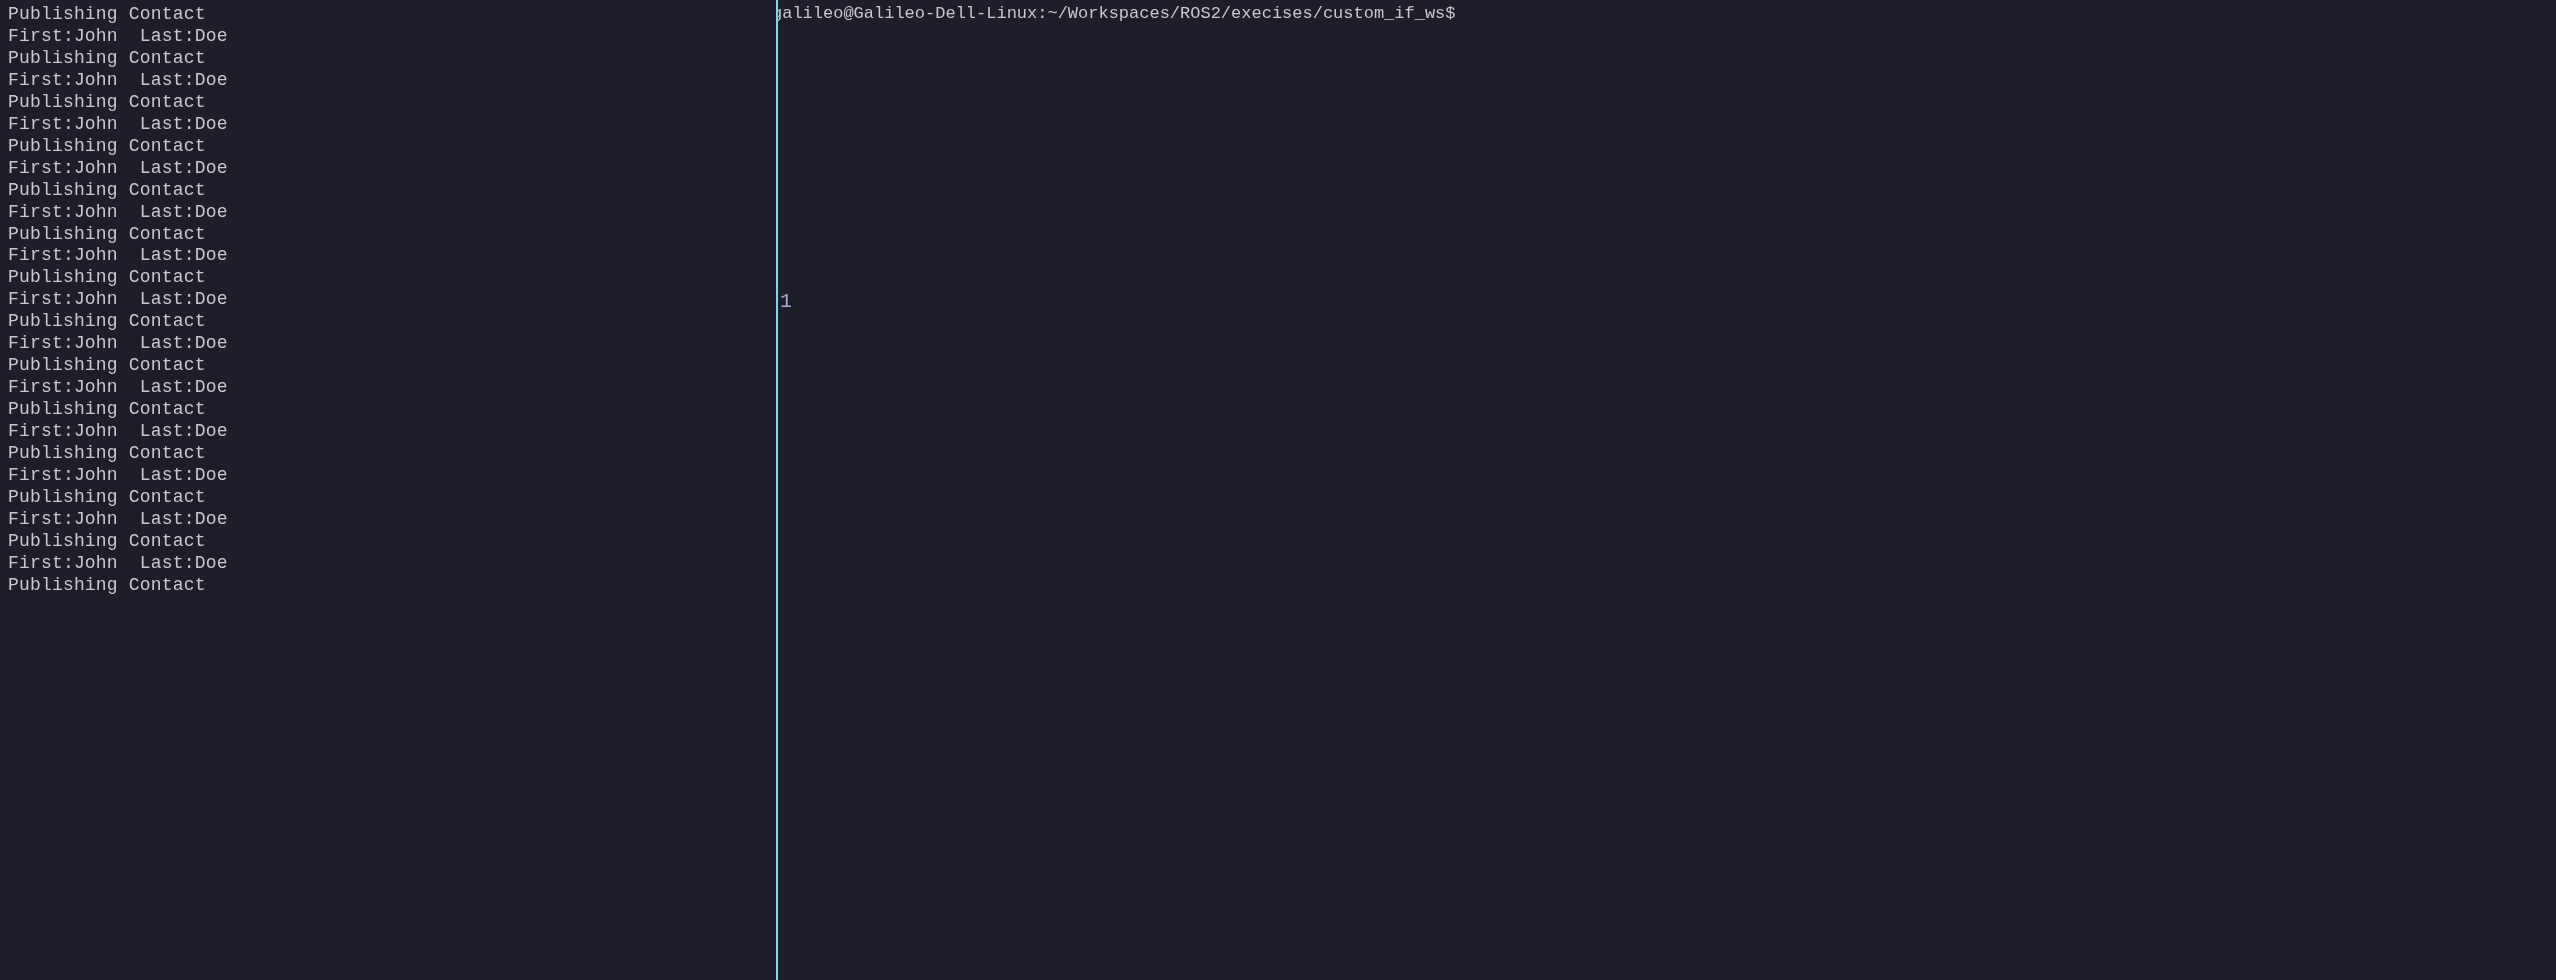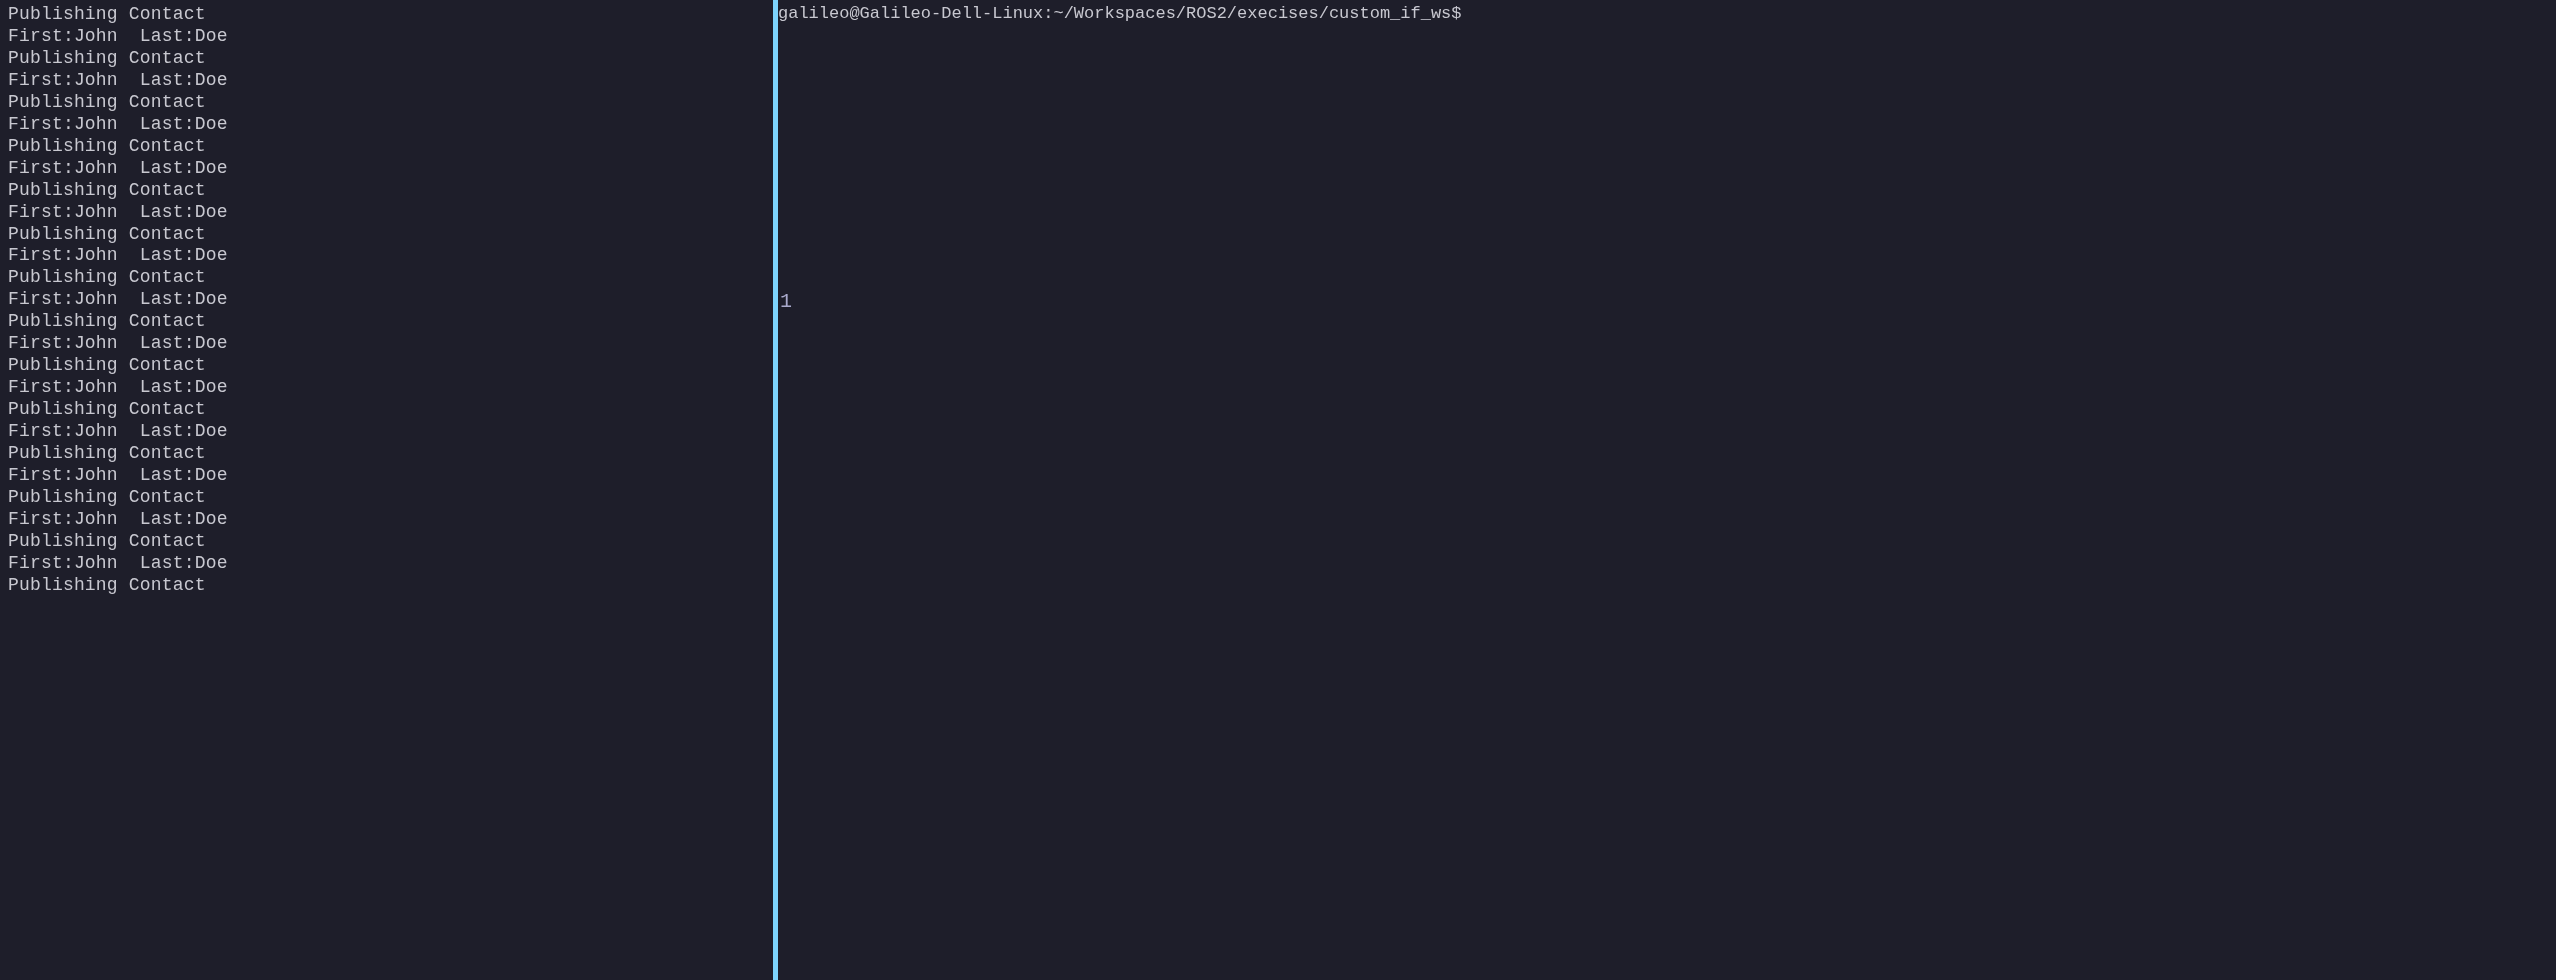--- a/index.html
+++ b/index.html
@@ -19,21 +19,21 @@
       display: flex;
       flex-direction: row;
     }
 
     #left-terminal {
       width: 778px;
       height: 980px;
       background-color: #1e1e2a;
       padding: 4px 8px;
       overflow: hidden;
-      border-right: 5px solid #7dd3fc;
+      border-right: 2px solid #7dd3fc;
       position: relative;
     }
 
     #right-terminal {
       width: 1778px;
       height: 980px;
       background-color: #1e1e2a;
       padding: 4px 8px;
       overflow: hidden;
       position: relative;
@@ -52,21 +52,21 @@
       left: 2px;
       top: 290px;
       color: #aaaacc;
       font-size: 20px;
       font-family: 'Courier New', Courier, monospace;
     }
 
     .title-bar {
       position: absolute;
       top: 0;
-      right: 10px;
+      right: 16px;
       width: 1778px;
       padding: 4px 10px;
       font-size: 17px;
       color: #c8c8d0;
       white-space: pre;
     }
   </style>
 </head>
 <body>
 

